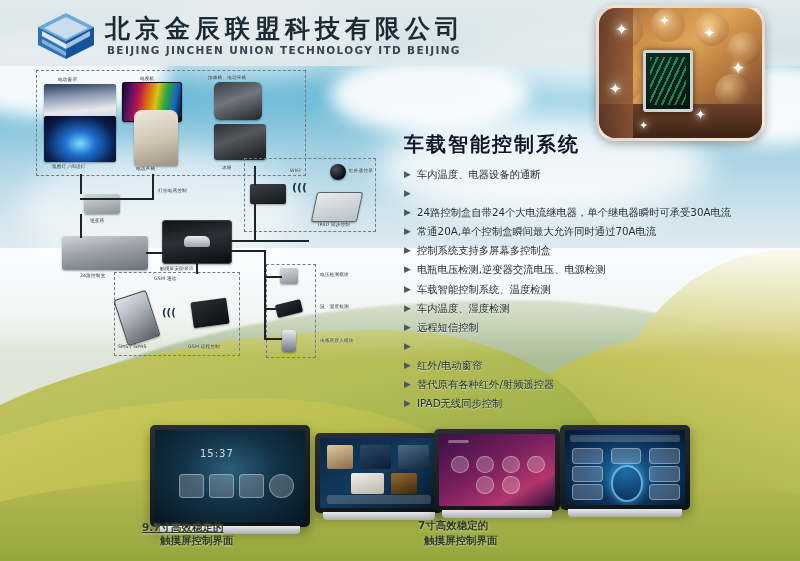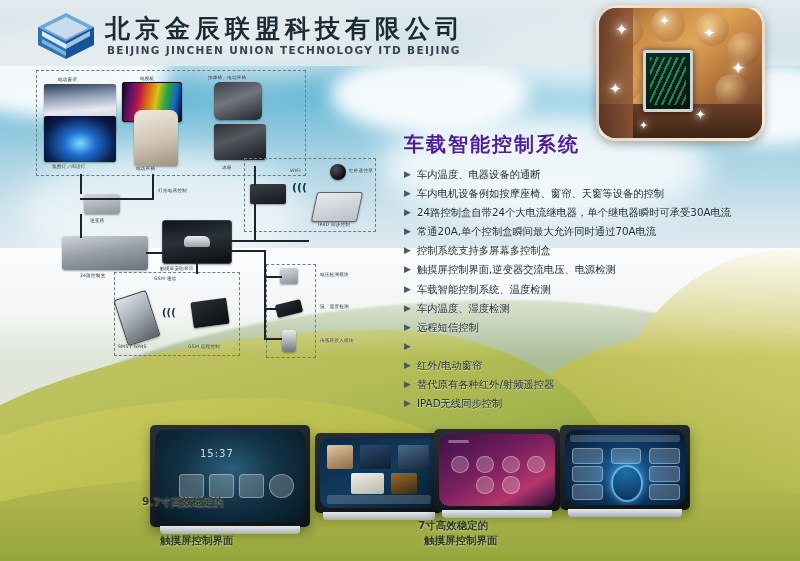--- a/index.html
+++ b/index.html
@@ -41,21 +41,21 @@
   .header{position:absolute;left:0;top:0;width:800px;height:66px;
     background:linear-gradient(180deg,rgba(233,238,240,.96),rgba(226,233,236,.88));}
   .logo{position:absolute;left:36px;top:11px;width:60px;height:50px;}
   .brand-cn{position:absolute;left:105px;top:12px;font-size:25px;letter-spacing:5px;
     font-weight:700;color:#1b2a33;white-space:nowrap;}
   .brand-en{position:absolute;left:107px;top:44px;font-size:10.5px;letter-spacing:1.35px;
     font-weight:700;color:#36454f;white-space:nowrap;}
 
   
   .panel{position:absolute;left:404px;top:131px;width:392px;}
-  .panel-title{font-size:20px;font-weight:700;color:#4c1d95;letter-spacing:2px;
+  .panel-title{font-size:20px;font-weight:700;color:#0f172a;letter-spacing:2px;
     text-shadow:0 1px 2px rgba(255,255,255,.7);}
   .feat-list{margin:9px 0 0 0;padding:0;list-style:none;}
   .feat{display:flex;align-items:flex-start;margin-bottom:5.1px;}
   .bullet{flex:0 0 auto;width:13px;color:#4a5a63;font-size:9px;line-height:14px;}
   .feat-txt{font-size:10.3px;line-height:14px;color:#1d2a31;
     text-shadow:0 1px 1px rgba(255,255,255,.65);white-space:nowrap;}
 
   
   .inset{position:absolute;left:596px;top:5px;width:163px;height:130px;border-radius:20px;
     border:3px solid rgba(255,255,255,.75);overflow:hidden;
@@ -94,21 +94,21 @@
   .t-ir{background:radial-gradient(circle at 35% 32%,#4b4f55,#0b0d10 70%);border-radius:50%;}
   .t-sensor{background:linear-gradient(165deg,#d8dde1,#8a9199);}
   .t-gsm{background:linear-gradient(160deg,#2a2f35,#0b0e11);}
   .t-phone{background:linear-gradient(160deg,#dfe4e8,#aeb5bc 40%,#596068);border:1px solid #3c4249;border-radius:3px;}
   .wifi{position:absolute;color:#13324a;font-size:11px;line-height:1;font-weight:700;}
 
   
   .pad{position:absolute;border-radius:5px;
     background:linear-gradient(170deg,#2a2f35,#0e1215);
     box-shadow:0 5px 12px rgba(0,0,0,.35);padding:5px;}
-  .pad .scr{width:100%;height:100%;border-radius:10px;overflow:hidden;position:relative;}
+  .pad .scr{width:100%;height:100%;border-radius:2px;overflow:hidden;position:relative;}
   .pad .stand{position:absolute;left:6%;bottom:-7px;width:88%;height:8px;
     background:linear-gradient(180deg,#e8ebec,#a8aeb2);border-radius:0 0 4px 4px;}
   .s1{background:radial-gradient(ellipse at 50% 42%,#2b5f7a 0%,#123246 45%,#071722 100%);}
   .s2{background:linear-gradient(150deg,#0c2742,#123a5c 50%,#071a2c);}
   .s3{background:linear-gradient(150deg,#3a1147,#7a1f5e 45%,#b3366c 75%,#2a0f3a);}
   .s4{background:radial-gradient(ellipse at 50% 55%,#1f6ea8 0%,#0d3a66 45%,#04172c 100%);}
   .ic{position:absolute;border-radius:4px;background:rgba(255,255,255,.22);
     border:1px solid rgba(255,255,255,.35);}
   .tile{position:absolute;border-radius:2px;}
   .cap{position:absolute;font-size:10.5px;line-height:15px;font-weight:700;color:#2d3a20;
@@ -172,37 +172,36 @@
 
   <div class="panel">
     <div class="panel-title">车载智能控制系统</div>
     <ul class="feat-list">
       <li class="feat">
           <span class="bullet">▶</span>
           <span class="feat-txt">车内温度、电器设备的通断</span>
         </li>
       <li class="feat">
           <span class="bullet">▶</span>
-          <span class="feat-txt">车内电机设备例如按摩座椅、窗帘、天窗等设备的控制</span>
         </li>
       <li class="feat">
           <span class="bullet">▶</span>
           <span class="feat-txt">24路控制盒自带24个大电流继电器，单个继电器瞬时可承受30A电流</span>
         </li>
       <li class="feat">
           <span class="bullet">▶</span>
           <span class="feat-txt">常通20A,单个控制盒瞬间最大允许同时通过70A电流</span>
         </li>
       <li class="feat">
           <span class="bullet">▶</span>
           <span class="feat-txt">控制系统支持多屏幕多控制盒</span>
         </li>
       <li class="feat">
           <span class="bullet">▶</span>
-          <span class="feat-txt">触摸屏控制界面,逆变器交流电压、电源检测</span>
+          <span class="feat-txt">电瓶电压检测,逆变器交流电压、电源检测</span>
         </li>
       <li class="feat">
           <span class="bullet">▶</span>
           <span class="feat-txt">车载智能控制系统、温度检测</span>
         </li>
       <li class="feat">
           <span class="bullet">▶</span>
           <span class="feat-txt">车内温度、湿度检测</span>
         </li>
       <li class="feat">
@@ -337,18 +336,18 @@
       <div class="ic" style="left:70%;top:24%;width:24%;height:18%;"></div>
       <div class="ic" style="left:6%;top:48%;width:24%;height:18%;"></div>
       <div class="ic" style="left:70%;top:48%;width:24%;height:18%;"></div>
       <div class="ic" style="left:6%;top:72%;width:24%;height:18%;"></div>
       <div class="ic" style="left:70%;top:72%;width:24%;height:18%;"></div>
       <div style="position:absolute;left:38%;top:46%;width:24%;height:44%;border-radius:50%;border:2px solid rgba(120,210,255,.75);box-shadow:0 0 8px rgba(110,200,255,.65);"></div>
     </div>
     <div class="stand"></div>
   </div>
 
-  <div class="cap" style="left:142px;top:494px;">9.7寸高效稳定的</div>
+  <div class="cap" style="left:142px;top:520px;text-decoration:underline;">9.7寸高效稳定的</div>
   <div class="cap" style="left:160px;top:533px;">触摸屏控制界面</div>
   <div class="cap" style="left:418px;top:518px;">7寸高效稳定的</div>
   <div class="cap" style="left:424px;top:533px;">触摸屏控制界面</div>
 
 </div>
 
 </body></html>

